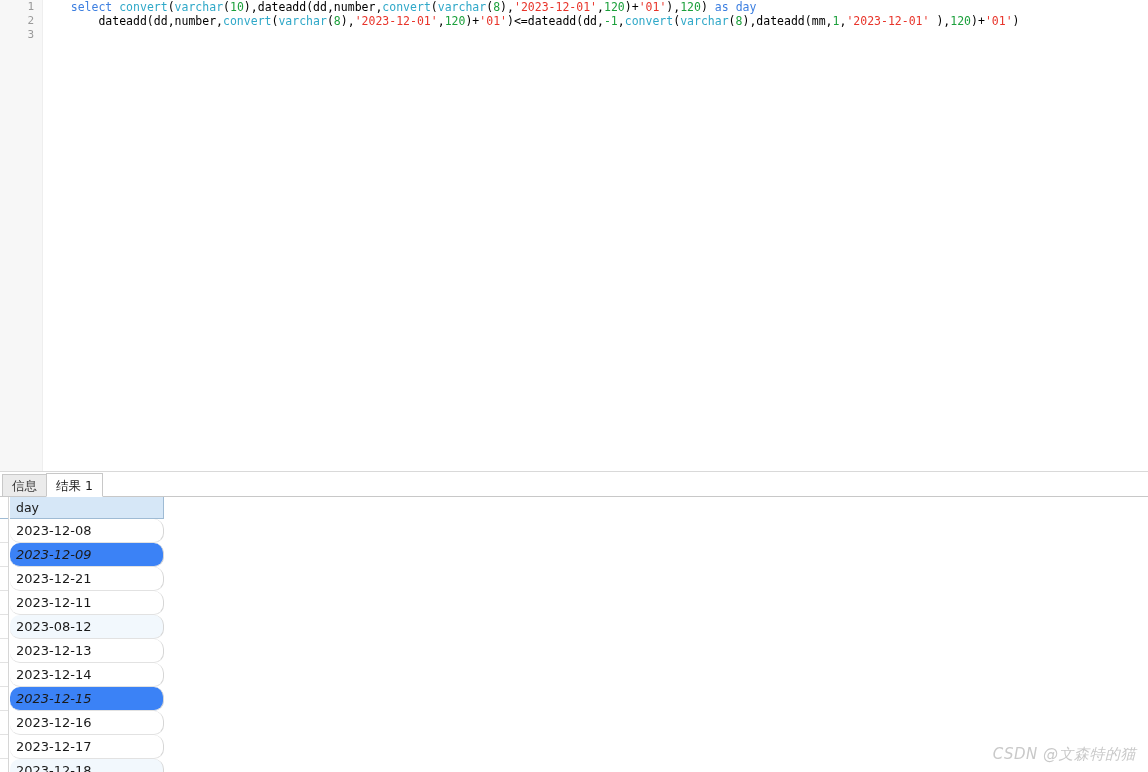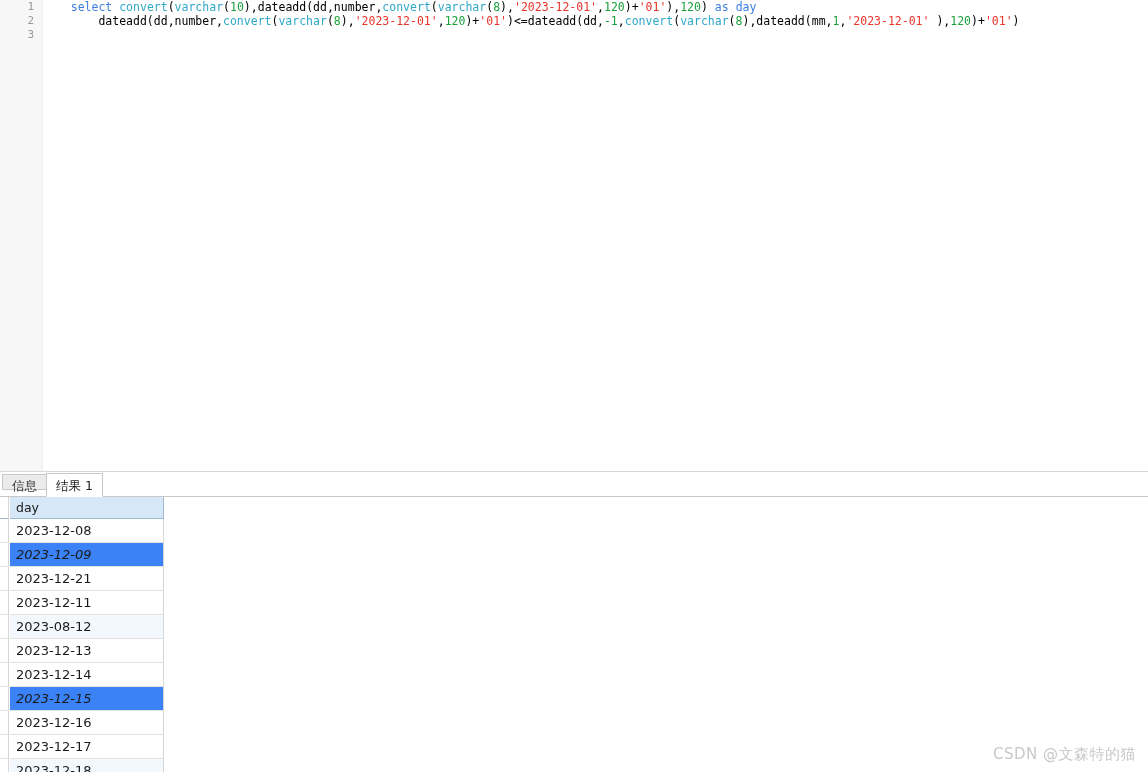--- a/index.html
+++ b/index.html
@@ -84,21 +84,21 @@
     left: 0; top: 0;
     width: 1148px;
     height: 25px;
     background: #ffffff;
     border-bottom: 1px solid #c8c8c8;
     box-sizing: border-box;
   }
   .tab {
     position: absolute;
     top: 2px;
-    height: 16px;
+    height: 23px;
     line-height: 22px;
     padding: 0 9px;
     font-size: 12.5px;
     color: #1a1a1a;
     box-sizing: border-box;
     font-family: "DejaVu Sans", sans-serif;
     cursor: default;
     white-space: nowrap;
   }
   .tab.inactive {
@@ -171,34 +171,36 @@
     padding-left: 6px;
     font-size: 13px;
     color: #1a1a1a;
     background: #ffffff;
     border-right: 1px solid #d6d6d6;
     border-bottom: 1px solid #e2e2e2;
     box-sizing: border-box;
     font-family: "DejaVu Sans", sans-serif;
     white-space: nowrap;
     overflow: hidden;
+    border-radius: 10px;
   }
   .cell.alt  { background: #3b82f6; font-style: italic; }
   .cell.tint { background: #f2f8fd; }
 
   
   #watermark {
     position: absolute;
     right: 12px;
     bottom: 8px;
     font-size: 15px;
     color: #c9c9c9;
     font-family: "DejaVu Sans", sans-serif;
     white-space: nowrap;
     letter-spacing: 0.5px;
+    font-style: italic;
   }
 </style>
 </head>
 <body>
 
 <div id="editor-pane">
   <div id="editor-gutter">
       <div class="gutter-num">1</div>
       <div class="gutter-num">2</div>
       <div class="gutter-num">3</div>

